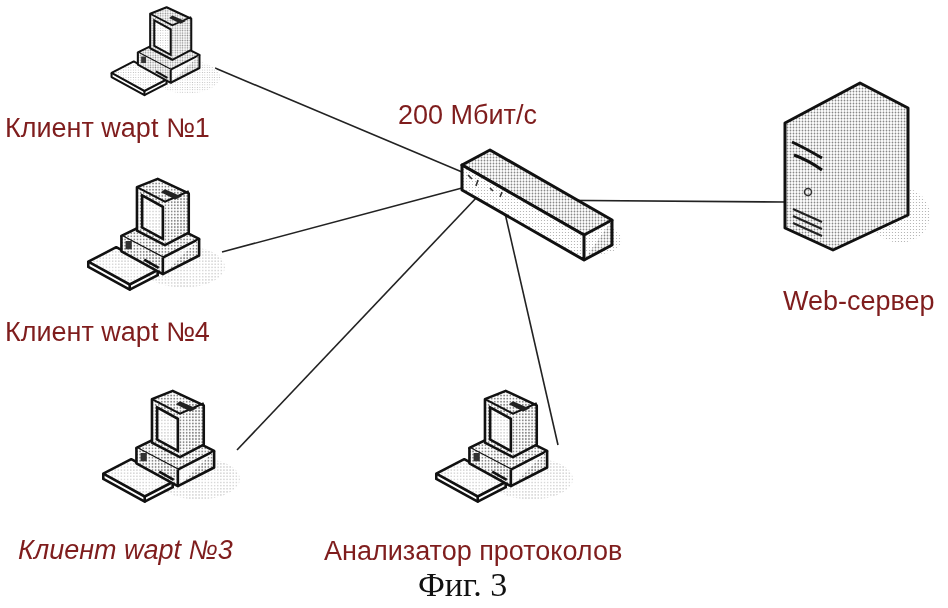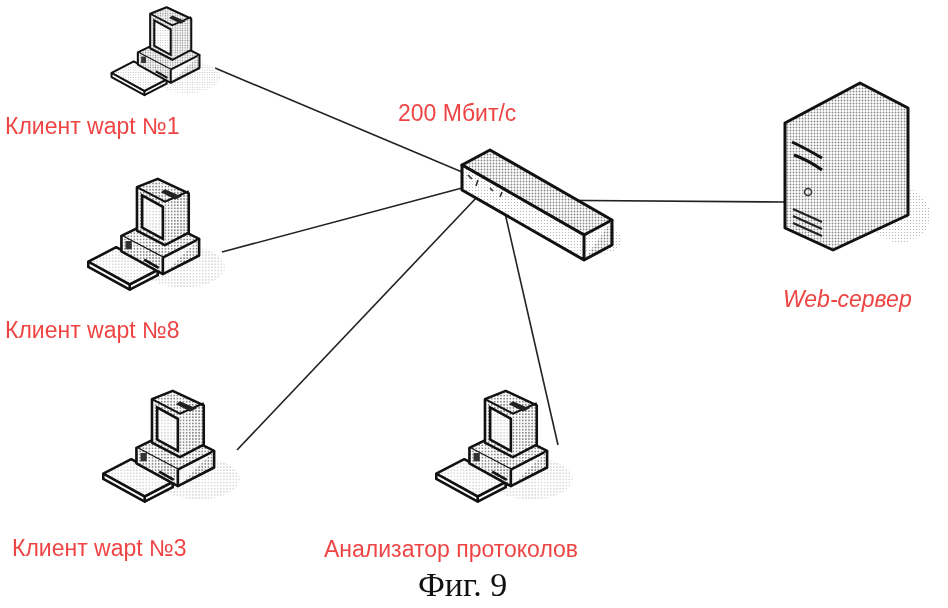--- a/index.html
+++ b/index.html
@@ -1,18 +1,18 @@
 <!DOCTYPE html>
 <html><head>
 <meta charset="utf-8">
 <style>
   html, body { margin:0; padding:0; background:#fff; }
   body { width:948px; height:608px; position:relative; overflow:hidden; font-family:"Liberation Sans", sans-serif; }
   svg#diagram { position:absolute; left:0; top:0; }
-  .label { position:absolute; font-family:"Liberation Sans", sans-serif; font-size:23px; color:#ef4444; white-space:nowrap; }
+  .label { position:absolute; font-family:"Liberation Sans", sans-serif; font-size:27px; color:#7f1d1d; white-space:nowrap; }
   .caption { position:absolute; font-family:"Liberation Serif", serif; font-size:34px; color:#111; white-space:nowrap; }
 </style>
 </head>
 <body>
 
 <svg id="diagram" width="948" height="608" viewBox="0 0 948 608">
   <defs>
     <pattern id="dots" width="3" height="3" patternUnits="userSpaceOnUse">
       <rect width="3" height="3" fill="#fff"></rect>
       <circle cx="1.5" cy="1.5" r="0.9" fill="#888"></circle>
@@ -67,17 +67,17 @@
   </g>
 
   <use href="#pc" x="105" y="4" width="115" height="105"></use>
   <use href="#pc" x="80" y="176" width="145" height="130"></use>
   <use href="#pc" x="95" y="388" width="145" height="130"></use>
   <use href="#pc" x="428" y="388" width="145" height="130"></use>
 </svg>
 
 <div class="label" style="left:398px;top:100px;">200 Мбит/с</div>
 <div class="label" style="left:5px;top:113px;">Клиент wapt №1</div>
-<div class="label" style="left:5px;top:317px;">Клиент wapt №8</div>
-<div class="label" style="left:12px;top:535px;">Клиент wapt №3</div>
+<div class="label" style="left:5px;top:317px;">Клиент wapt №4</div>
+<div class="label" style="left:18px;top:535px;font-style:italic;">Клиент wapt №3</div>
 <div class="label" style="left:324px;top:536px;">Анализатор протоколов</div>
-<div class="label" style="left:783px;top:286px;font-style:italic;">Web-сервер</div>
-<div class="caption" style="left:418px;top:566px;">Фиг. 9</div>
+<div class="label" style="left:783px;top:286px;">Web-сервер</div>
+<div class="caption" style="left:418px;top:566px;">Фиг. 3</div>
 
 </body></html>

